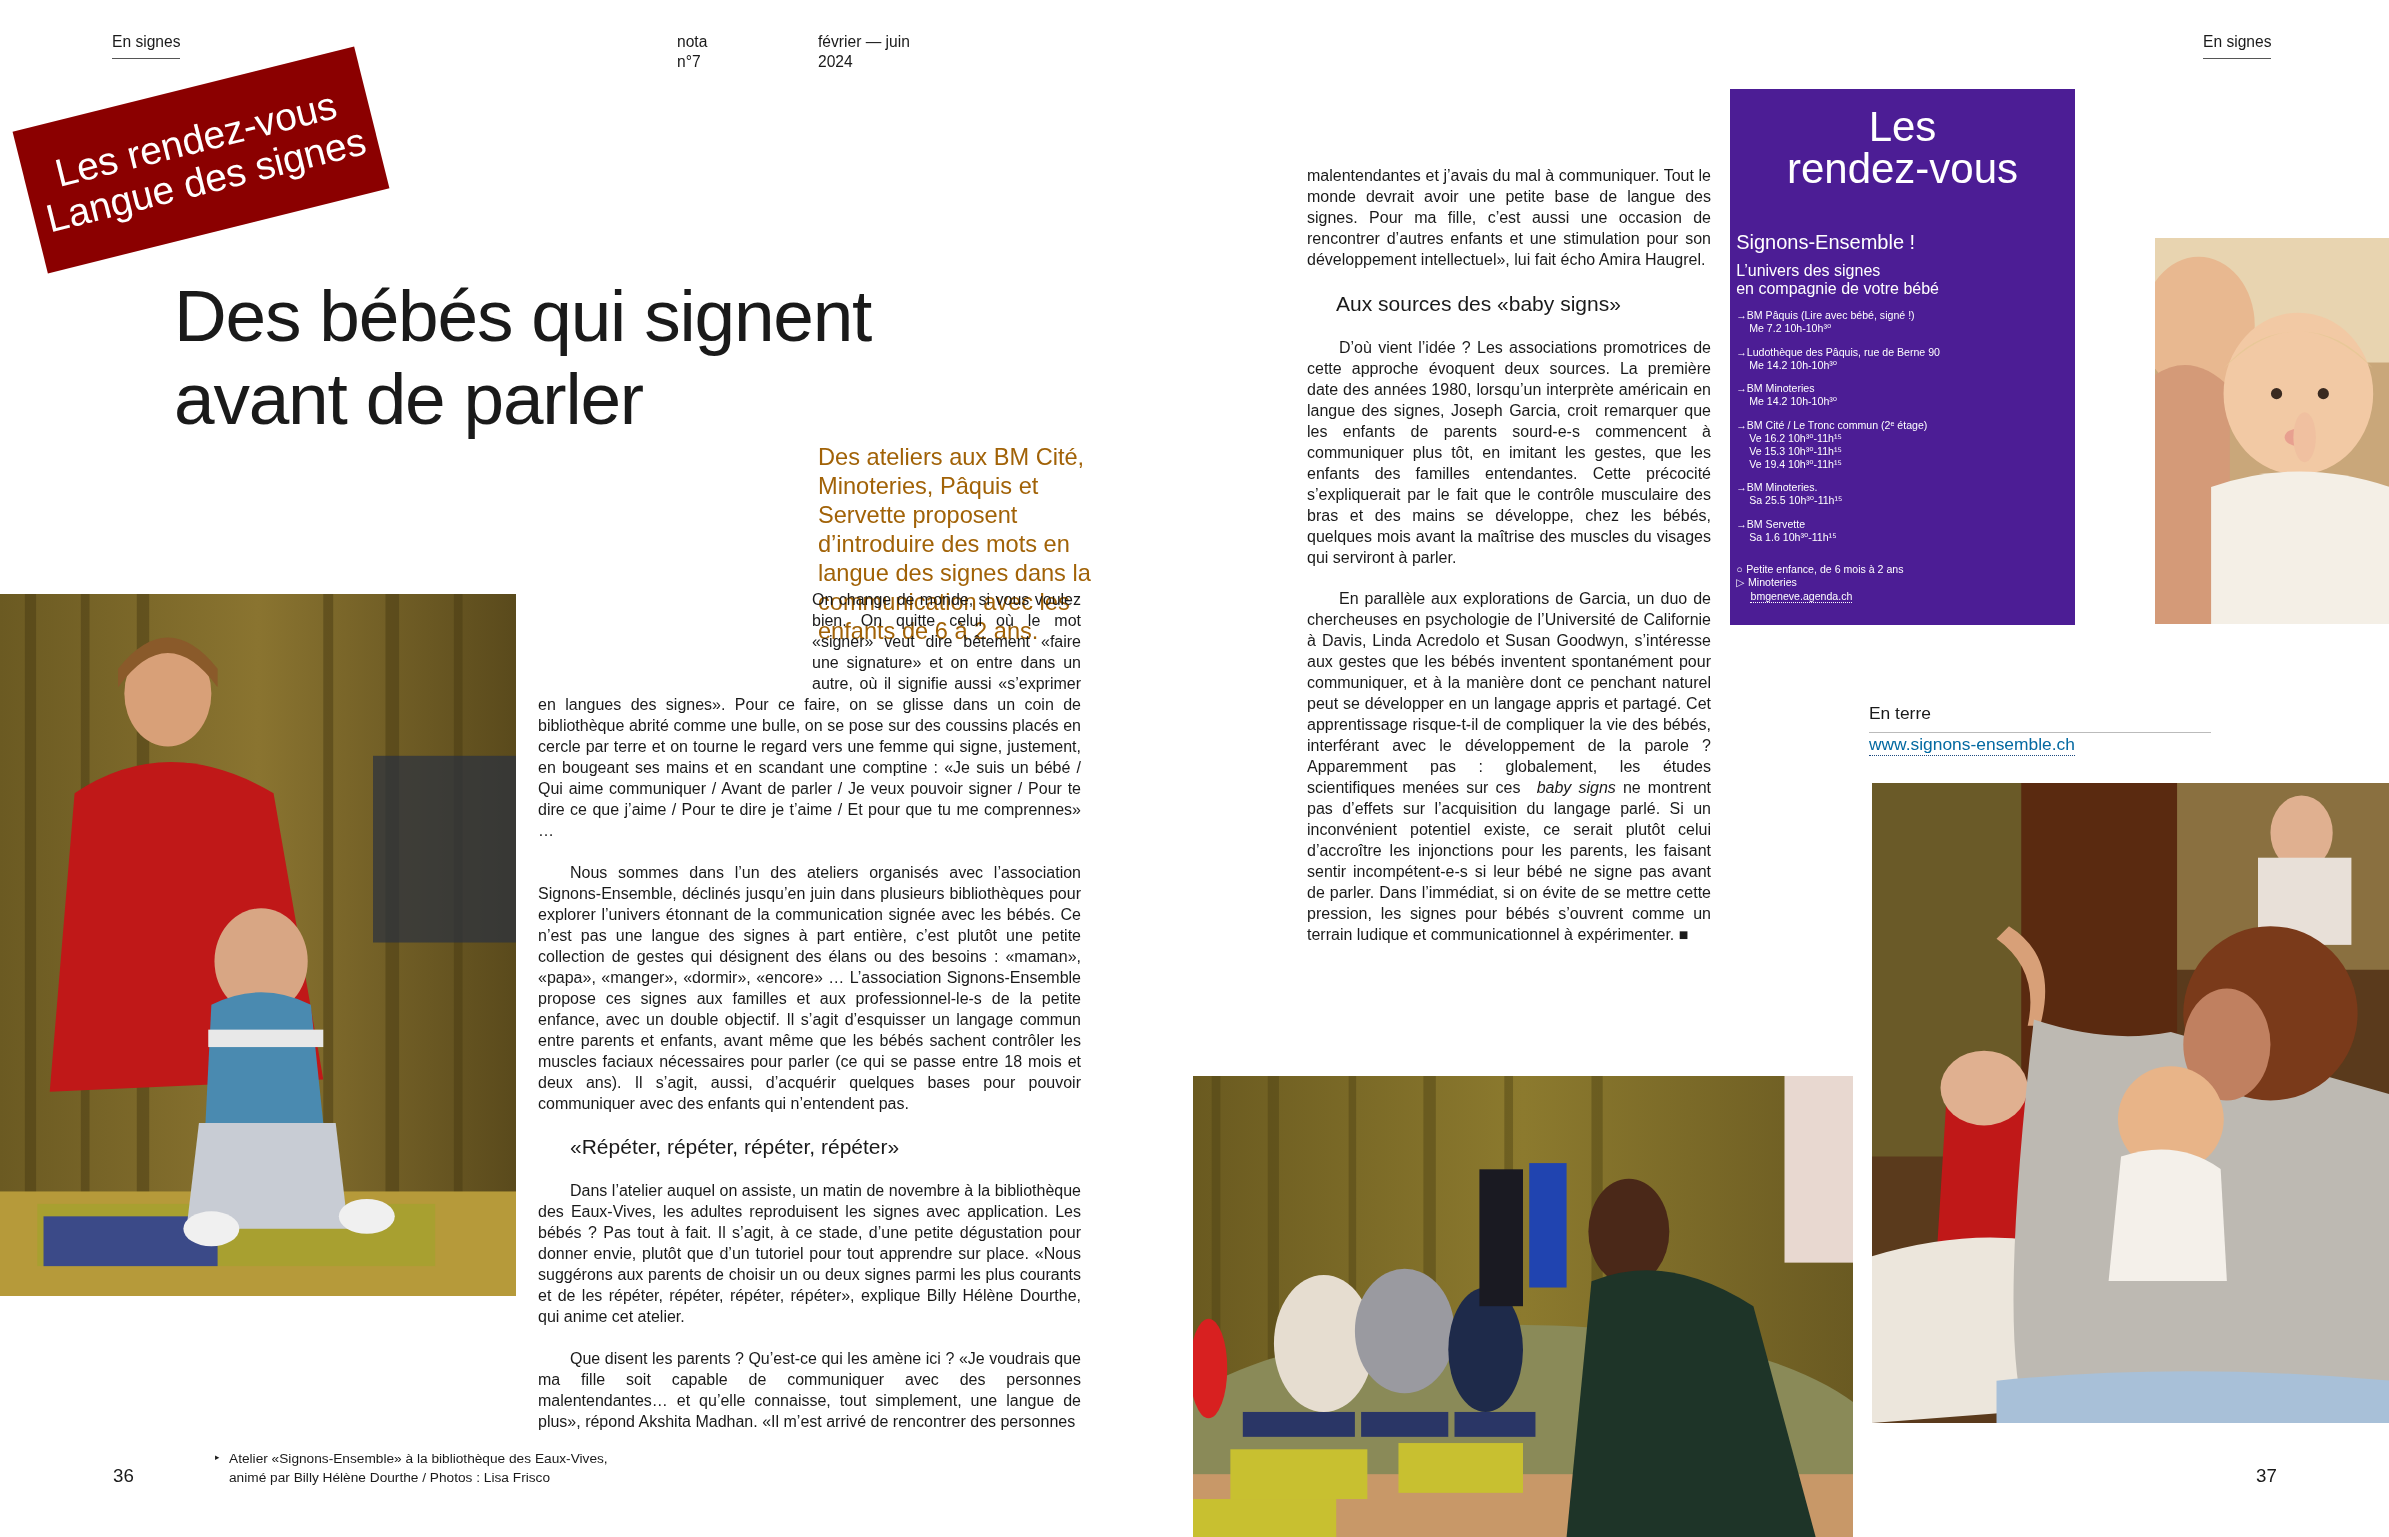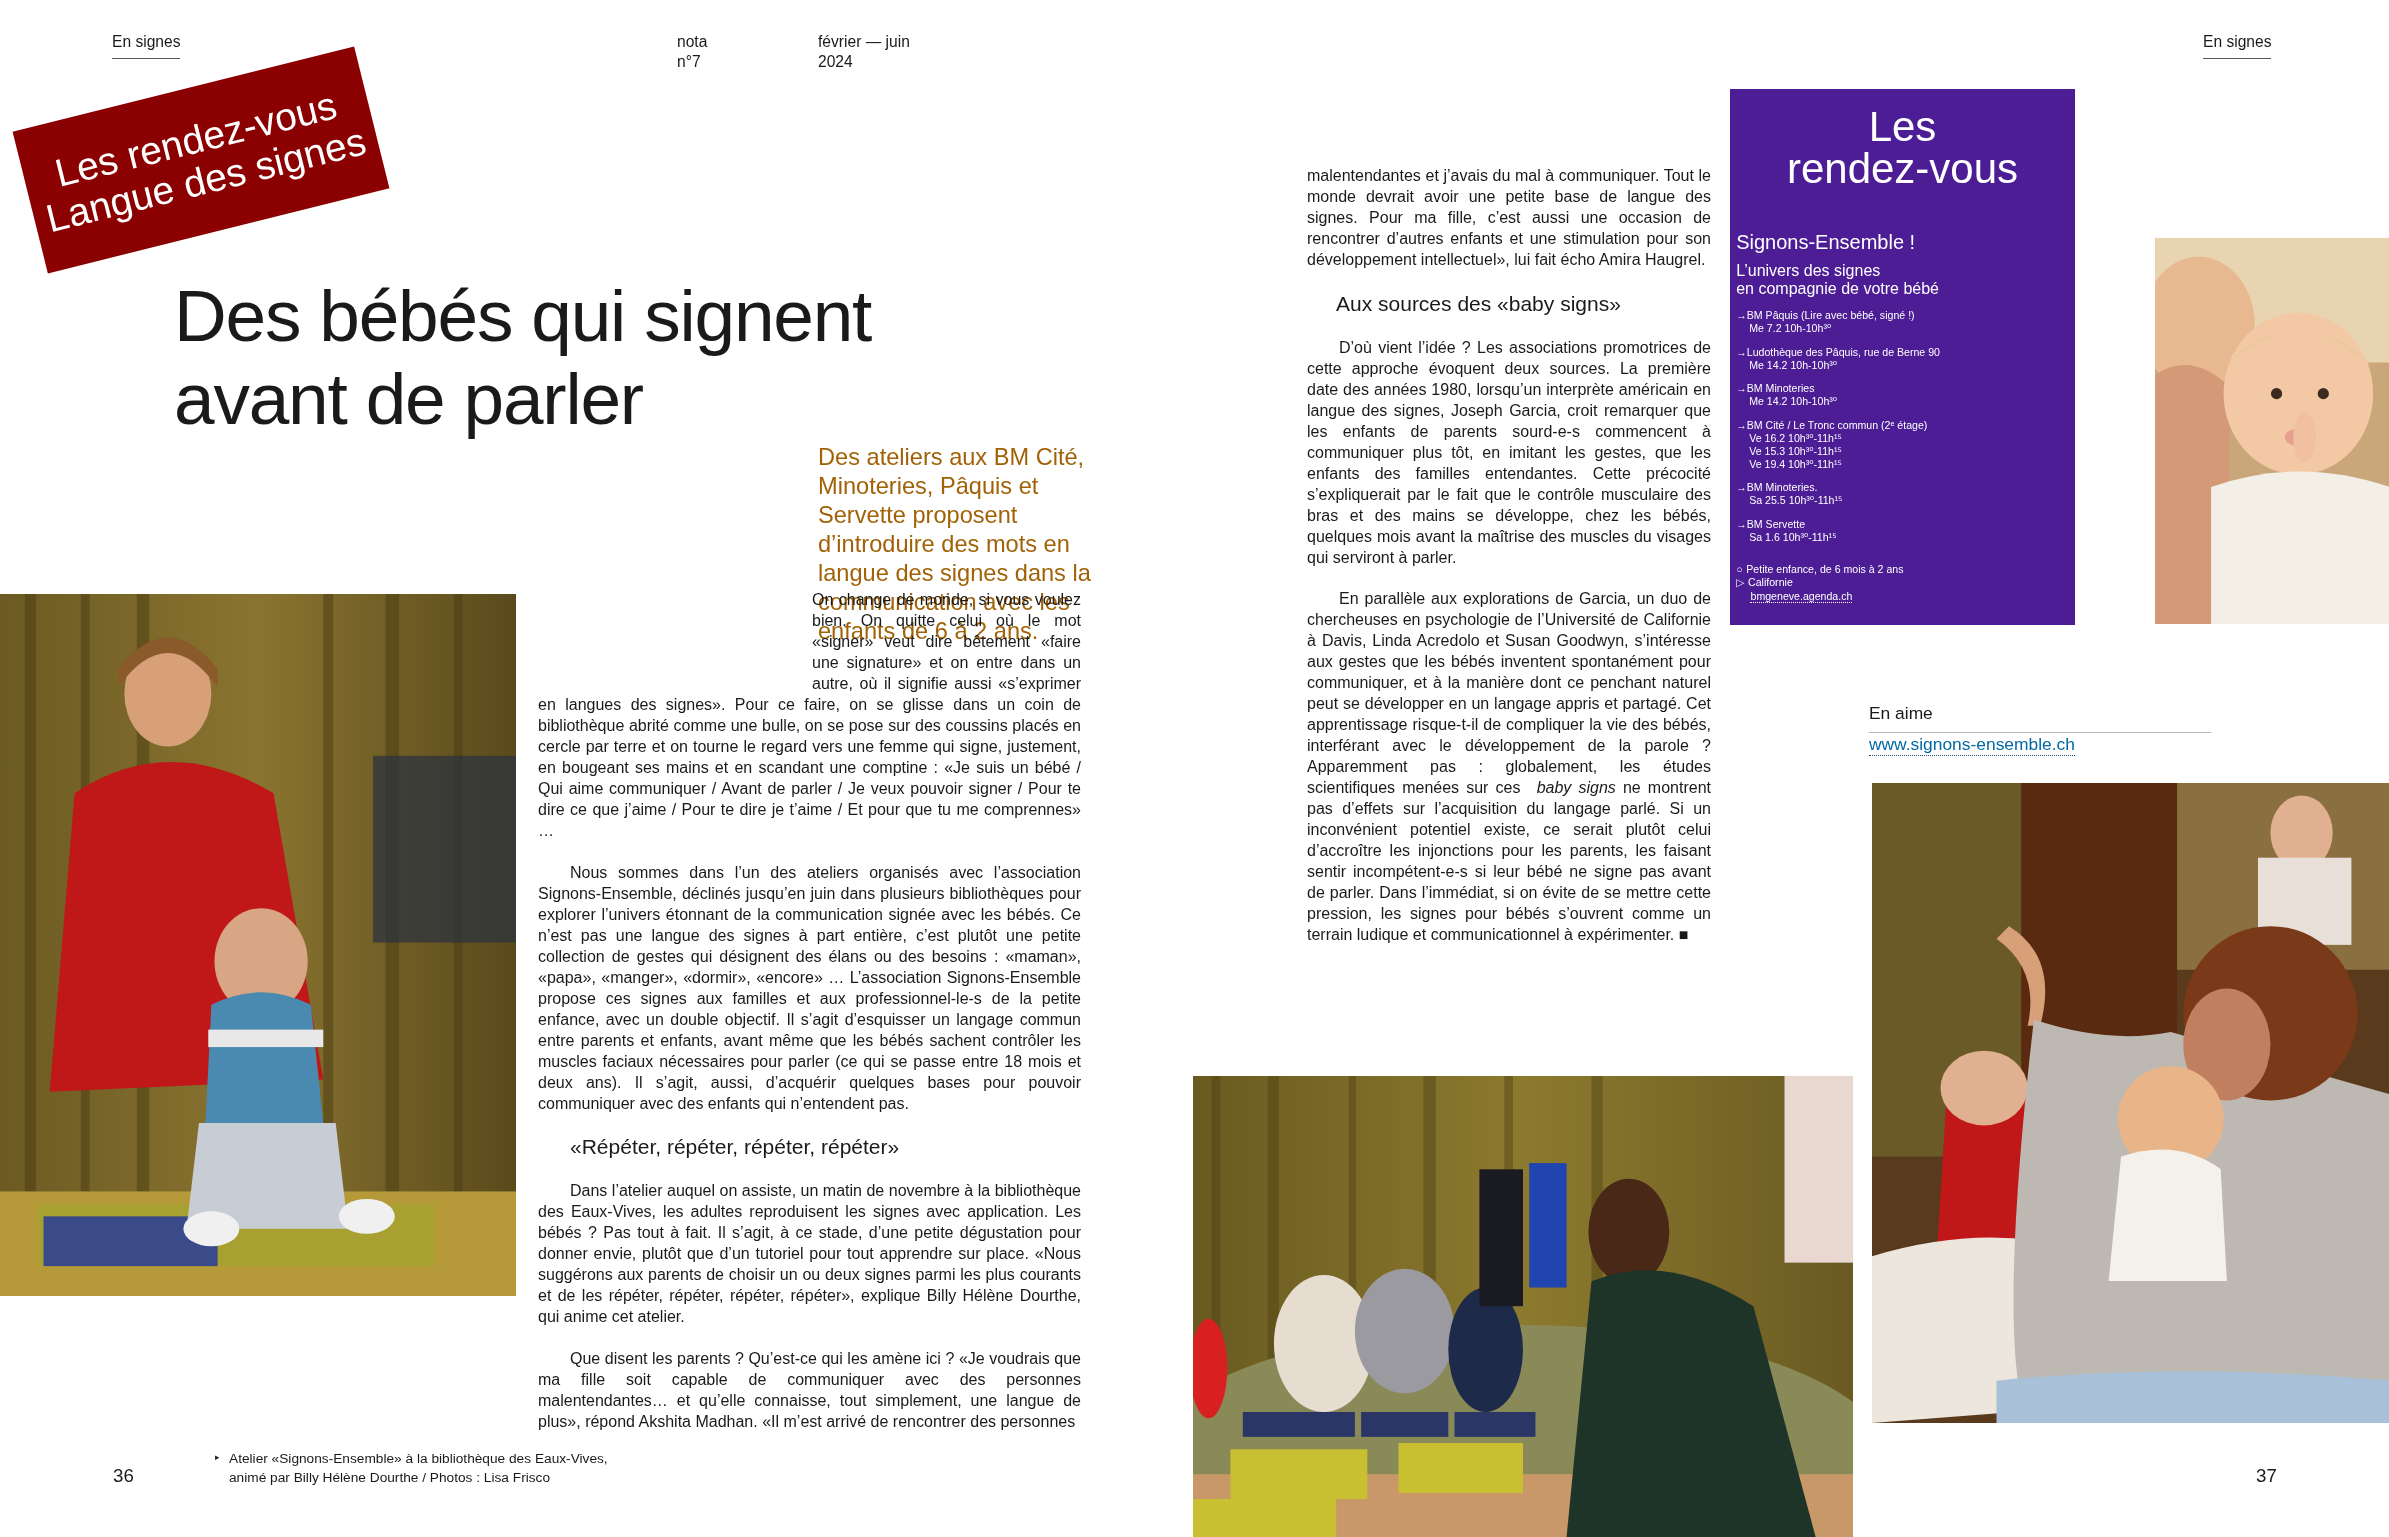--- a/index.html
+++ b/index.html
@@ -151,21 +151,21 @@
     <span class="loc">BM Servette</span>
     <span class="date">Sa 1.6 10h³⁰-11h¹⁵</span>
   </div>
   <div class="pink-foot">
     <div class="ln">
         <span>○</span>
         <span>Petite enfance, de 6 mois à 2 ans</span>
       </div>
     <div class="ln">
         <span>▷</span>
-        <span>Californie</span>
+        <span>Minoteries</span>
       </div>
     <a href="#">bmgeneve.agenda.ch</a>
   </div>
 </div>
 
 <div class="abs photo" style="left:2155px; top:238px; width:235px; height:386px;">
   <svg viewBox="0 0 377 620" preserveAspectRatio="none">
     <rect width="377" height="620" fill="#c9a77a"></rect>
     <rect x="0" y="0" width="377" height="200" fill="#e8d4b0"></rect>
     <ellipse cx="70" cy="140" rx="90" ry="110" fill="#e8b890"></ellipse>
@@ -173,21 +173,21 @@
     <ellipse cx="230" cy="250" rx="120" ry="130" fill="#f2c9a4"></ellipse>
     <path d="M110 210 Q230 90 350 210 Q300 150 230 150 Q160 150 110 210Z" fill="#e8c898"></path>
     <circle cx="195" cy="250" r="9" fill="#3a2a20"></circle>
       <circle cx="270" cy="250" r="9" fill="#3a2a20"></circle>
     <ellipse cx="230" cy="320" rx="22" ry="14" fill="#e8a090"></ellipse>
     <path d="M90 400 Q230 350 377 400 L377 620 L90 620Z" fill="#f4efe6"></path>
     <ellipse cx="240" cy="320" rx="18" ry="40" fill="#f0c0a0"></ellipse>
   </svg>
 </div>
 
-<div class="abs online-label">En aime</div>
+<div class="abs online-label">En terre</div>
 <a class="abs online-link" href="#">www.signons-ensemble.ch</a>
 
 <div class="abs photo" style="left:1193px; top:1076px; width:660px; height:461px;">
   <svg viewBox="0 0 1060 741" preserveAspectRatio="none">
     <defs>
       <linearGradient id="g3" x1="0" x2="1">
           <stop offset="0" stop-color="#6a5a20"></stop>
           <stop offset="0.5" stop-color="#8c7a2e"></stop>
           <stop offset="1" stop-color="#6a5a22"></stop>
         </linearGradient>

